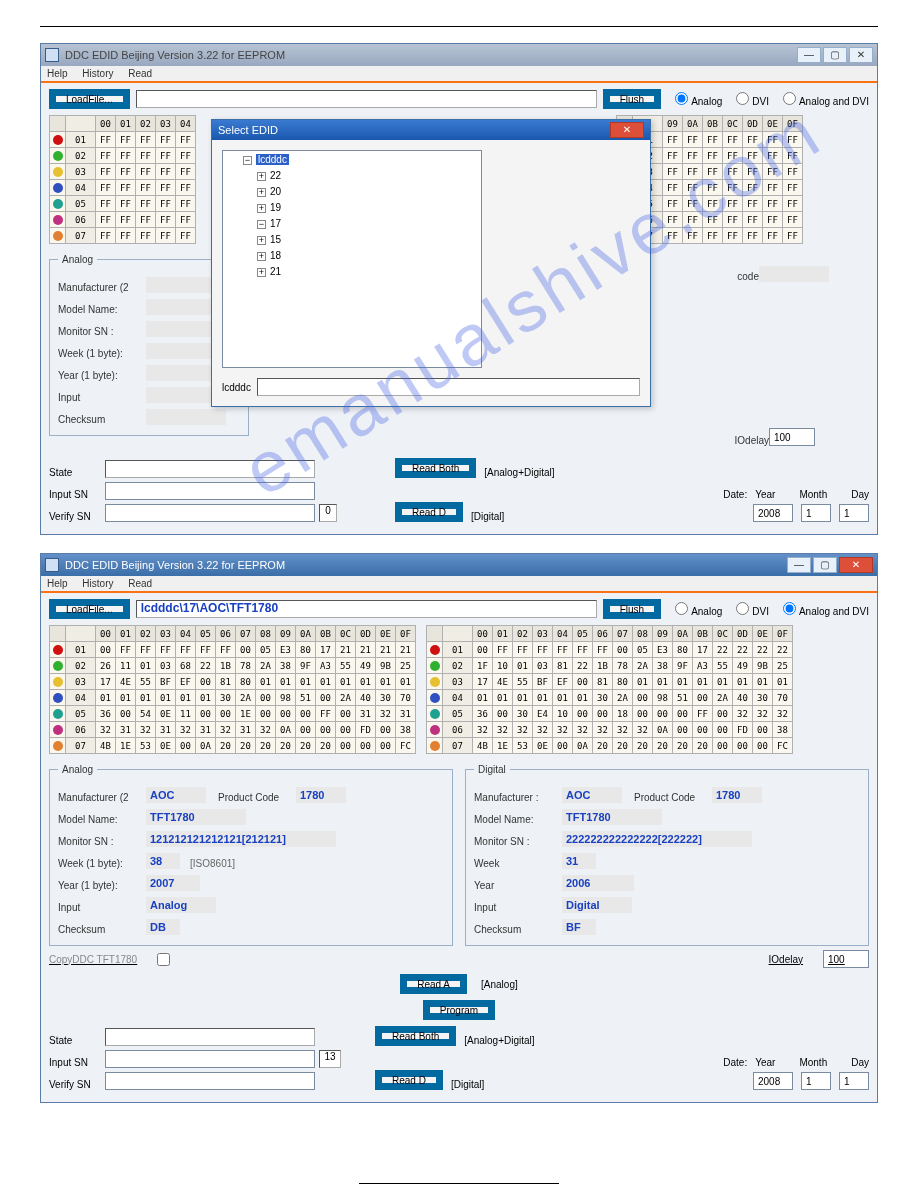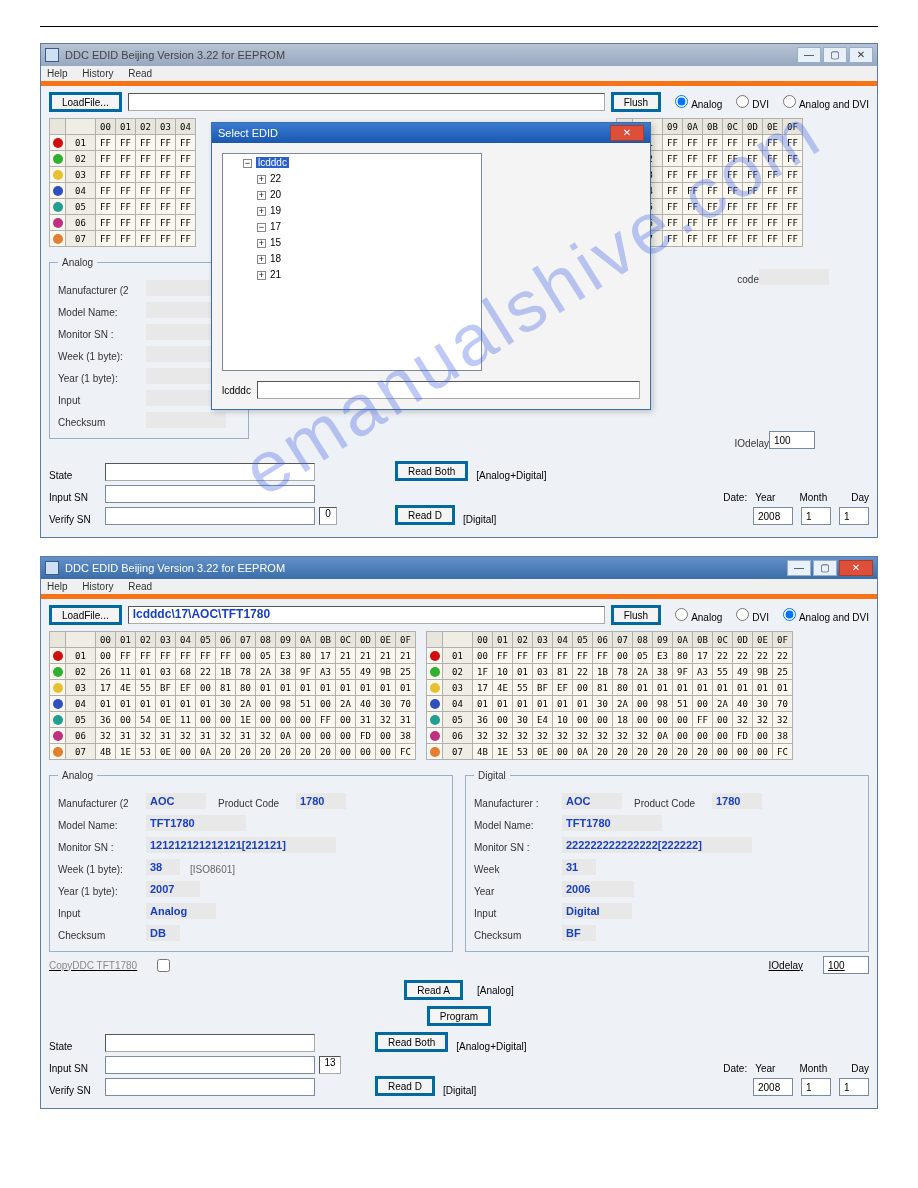--- a/index.html
+++ b/index.html
@@ -6,25 +6,25 @@
   body { font-family: Tahoma, Arial, sans-serif; font-size: 10px; background: #fff; width: 918px; padding: 20px 40px; position: relative; }
   .page-hr { border: none; border-top: 1px solid #000; margin: 6px 0 16px; }
   .watermark { position: absolute; left: 200px; top: 260px; font-size: 72px; color: rgba(70,100,230,0.35); transform: rotate(-32deg); pointer-events: none; z-index: 100; font-weight: 400; letter-spacing: 4px; }
   .app-window { border: 1px solid #5a7ca8; background: #eef1f6; margin-bottom: 18px; position: relative; }
   .titlebar { height: 22px; background: linear-gradient(#6490c8, #3a6ea8); display: flex; align-items: center; padding: 0 4px; color: #fff; font-size: 11px; }
   .titlebar-dim { background: linear-gradient(#b8c4d4, #98a8c0); color: #444; }
   .titlebar .icon { width: 14px; height: 14px; background: #cfe0f4; margin-right: 6px; border: 1px solid #3a5a88; }
   .tb-buttons { margin-left: auto; display: flex; gap: 2px; }
   .tb-btn { width: 24px; height: 16px; background: #e8f0fa; border: 1px solid #97aecb; text-align: center; font-size: 10px; line-height: 13px; color: #333; }
   .tb-close { background: #de4f3a; color: #fff; width: 34px; border-color: #b13928; }
-  .menubar { background: #f0f0f0; padding: 2px 6px; font-size: 10px; color: #333; border-bottom: 5px solid #f97316; }
+  .menubar { background: #f0f0f0; padding: 2px 6px; font-size: 10px; color: #333; border-bottom: 2px solid #f97316; }
   .menubar span { margin-right: 12px; }
   .client { padding: 6px 8px 10px; position: relative; }
   .row { display: flex; align-items: center; gap: 6px; margin-bottom: 6px; }
-  .btn { background: #f4f4f4; border: 3px solid #0369a1; padding: 2px 10px; font-size: 10px; height: 20px; display: inline-flex; align-items: center; }
+  .btn { background: #f4f4f4; border: 7px solid #0369a1; padding: 2px 10px; font-size: 10px; height: 20px; display: inline-flex; align-items: center; }
   .txt { background: #fff; border: 1px solid #7a8aa0; height: 18px; padding: 0 4px; font-size: 10px; }
   .sunken { border: 1px inset #aaa; background: #fff; height: 18px; padding: 0 4px; }
   .radio { margin: 0 3px 0 8px; }
   .hex-grid { margin: 4px 0 10px; }
   .hex-table { border-collapse: collapse; }
   .hex-table td, .hex-table th { border: 1px solid #b0b0b0; width: 20px; height: 16px; text-align: center; font-size: 9px; font-family: monospace; background: #faf8ee; }
   .hex-table th { background: #e8e6dc; font-weight: normal; }
   .hex-table .rowhdr { background: #f0eee4; width: 30px; }
   .hex-table .rowicon { width: 16px; padding:0; }
   .ric { width: 10px; height: 10px; border-radius: 50%; margin: 0 auto; }

